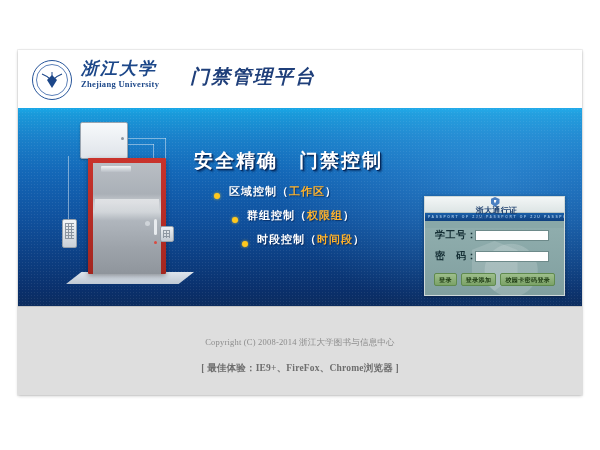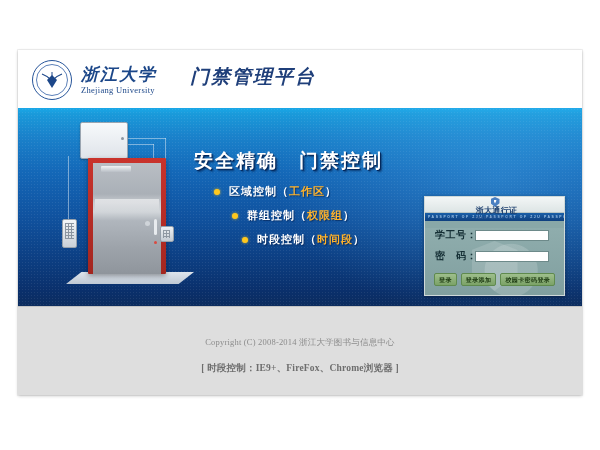--- a/index.html
+++ b/index.html
@@ -29,21 +29,20 @@
   .site-header {
     position: absolute;
     left: 0; top: 0;
     width: 564px; height: 58px;
     background: #ffffff;
   }
   .logo-wrap {
     position: absolute;
     left: 14px; top: 10px;
     display: flex;
-    align-items: center;
   }
   .seal {
     width: 38px; height: 38px;
     border-radius: 50%;
     border: 1.4px solid #27559a;
     position: relative;
     background: #ffffff;
     flex: none;
   }
   .seal::before {
@@ -64,21 +63,21 @@
     font-size: 17px;
     font-weight: bold;
     font-style: italic;
     color: #1c4789;
     letter-spacing: 2px;
     line-height: 1;
   }
   .uni-en {
     font-family: "Liberation Serif", "DejaVu Serif", serif;
     font-size: 8.5px;
-    font-weight: normal;
+    font-weight: bold;
     color: #1c4789;
     letter-spacing: 0.3px;
     line-height: 1;
     margin-top: 3px;
   }
   .uni-names { margin-left: 9px; }
   .platform-title {
     position: absolute;
     left: 172px; top: 17px;
     font-size: 19px;
@@ -241,21 +240,21 @@
     white-space: nowrap;
   }
   .hero-list {
     position: absolute;
     left: 196px; top: 76px;
     list-style: none;
     margin: 0; padding: 0;
   }
   .hero-list li {
     display: flex;
-    align-items: center;
+    align-items: flex-end;
     font-size: 11px;
     font-weight: bold;
     color: #ffffff;
     letter-spacing: 1px;
     margin-bottom: 9px;
     white-space: nowrap;
     text-shadow: 1px 1px 1px rgba(0,20,60,0.55);
   }
   .hero-list li.i1 { margin-left: 0px; }
   .hero-list li.i2 { margin-left: 18px; }
@@ -505,17 +504,17 @@
             <button class="lbtn">登录</button>
             <button class="lbtn">登录添加</button>
             <button class="lbtn">校园卡密码登录</button>
           </div>
         </div>
       </div>
     </div>
 
     <div class="footer">
       <div class="copy">Copyright (C) 2008-2014 浙江大学图书与信息中心</div>
-      <div class="browsers">[ 时段控制：IE9+、FireFox、Chrome浏览器 ]</div>
+      <div class="browsers">[ 最佳体验：IE9+、FireFox、Chrome浏览器 ]</div>
     </div>
 
   </div>
 </div>
 
 </body></html>

